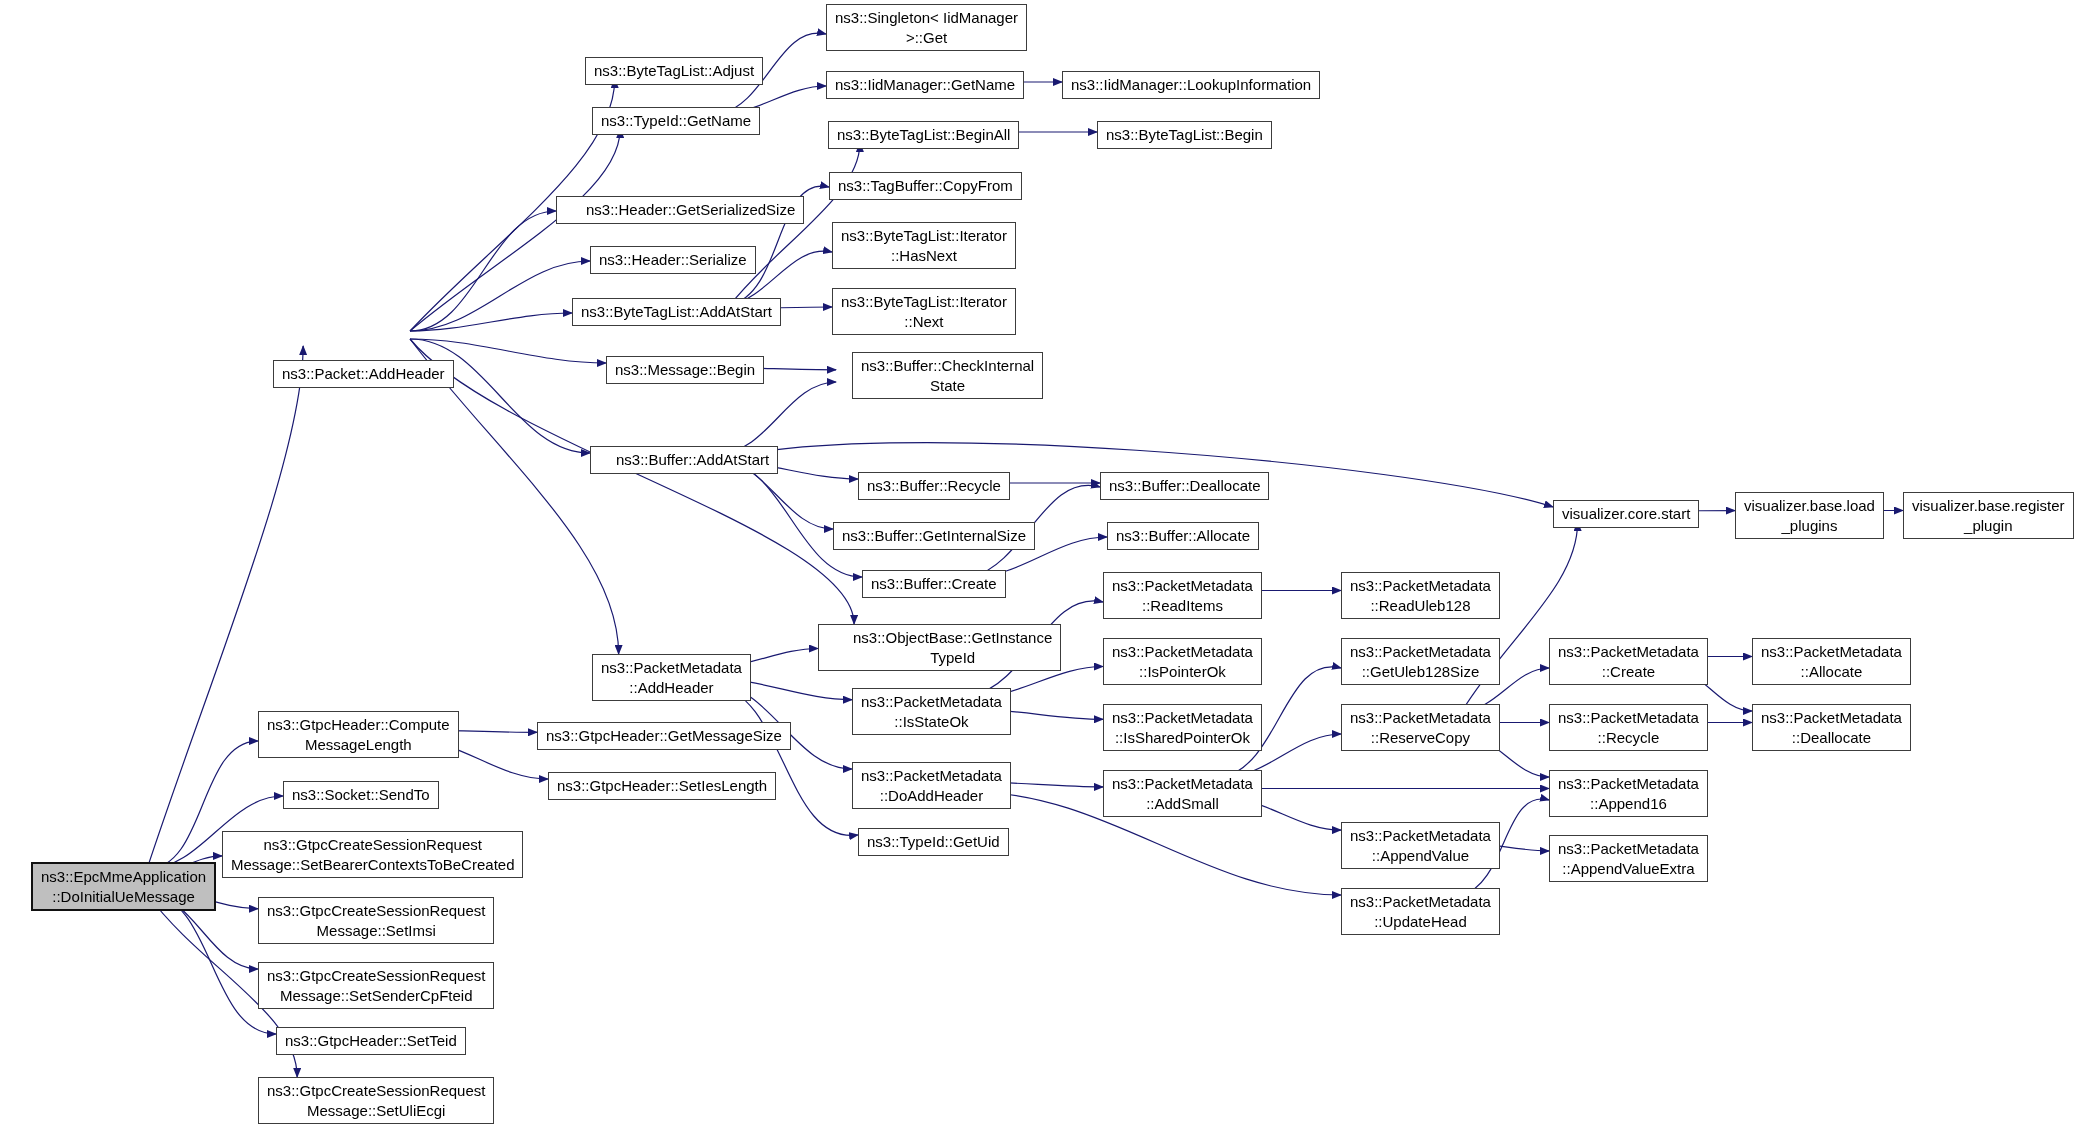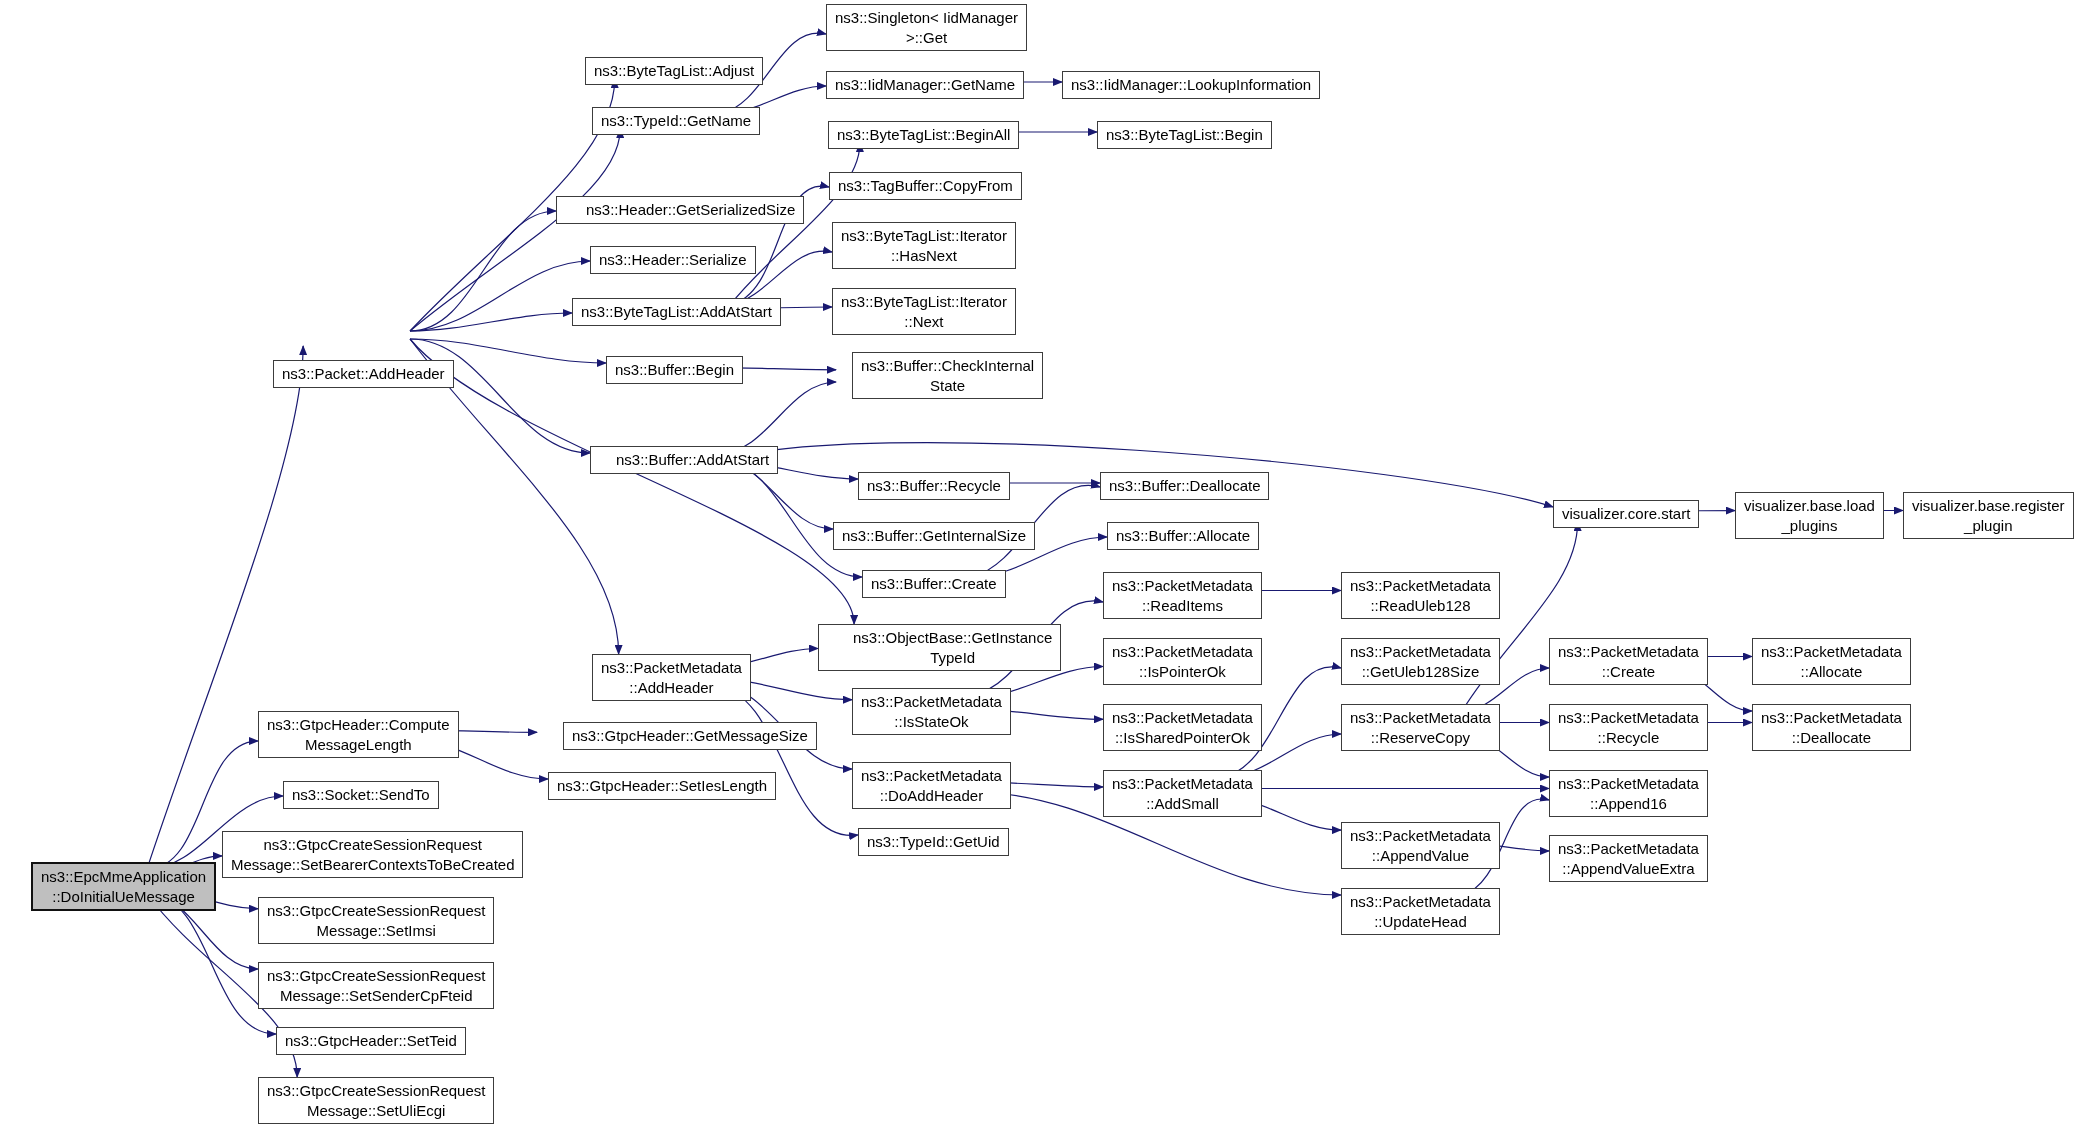--- a/index.html
+++ b/index.html
@@ -99,25 +99,25 @@
     <div class="node" style="left: 258px; top: 962px;">ns3::GtpcCreateSessionRequest
 Message::SetSenderCpFteid</div>
     <div class="node" style="left: 276px; top: 1027px;">ns3::GtpcHeader::SetTeid</div>
     <div class="node" style="left: 258px; top: 1077px;">ns3::GtpcCreateSessionRequest
 Message::SetUliEcgi</div>
     <div class="node" style="left: 585px; top: 57px;">ns3::ByteTagList::Adjust</div>
     <div class="node" style="left: 592px; top: 107px;">ns3::TypeId::GetName</div>
     <div class="node" style="left: 556px; top: 196px; padding-left: 29px;">ns3::Header::GetSerializedSize</div>
     <div class="node" style="left: 590px; top: 246px;">ns3::Header::Serialize</div>
     <div class="node" style="left: 572px; top: 298px;">ns3::ByteTagList::AddAtStart</div>
-    <div class="node" style="left: 606px; top: 356px;">ns3::Buffer::Begin</div>
+    <div class="node" style="left: 606px; top: 356px;">ns3::Message::Begin</div>
     <div class="node" style="left: 590px; top: 446px; padding-left: 25px;">ns3::Buffer::AddAtStart</div>
     <div class="node" style="left: 592px; top: 654px;">ns3::PacketMetadata
 ::AddHeader</div>
-    <div class="node" style="left: 537px; top: 722px; margin-left: 26px;">ns3::GtpcHeader::GetMessageSize</div>
+    <div class="node" style="left: 537px; top: 722px;">ns3::GtpcHeader::GetMessageSize</div>
     <div class="node" style="left: 548px; top: 772px;">ns3::GtpcHeader::SetIesLength</div>
     <div class="node" style="left: 826px; top: 4px;">ns3::Singleton&lt; IidManager
 &gt;::Get</div>
     <div class="node" style="left: 826px; top: 71px;">ns3::IidManager::GetName</div>
     <div class="node" style="left: 828px; top: 121px;">ns3::ByteTagList::BeginAll</div>
     <div class="node" style="left: 829px; top: 172px;">ns3::TagBuffer::CopyFrom</div>
     <div class="node" style="left: 832px; top: 222px;">ns3::ByteTagList::Iterator
 ::HasNext</div>
     <div class="node" style="left: 832px; top: 288px;">ns3::ByteTagList::Iterator
 ::Next</div>

